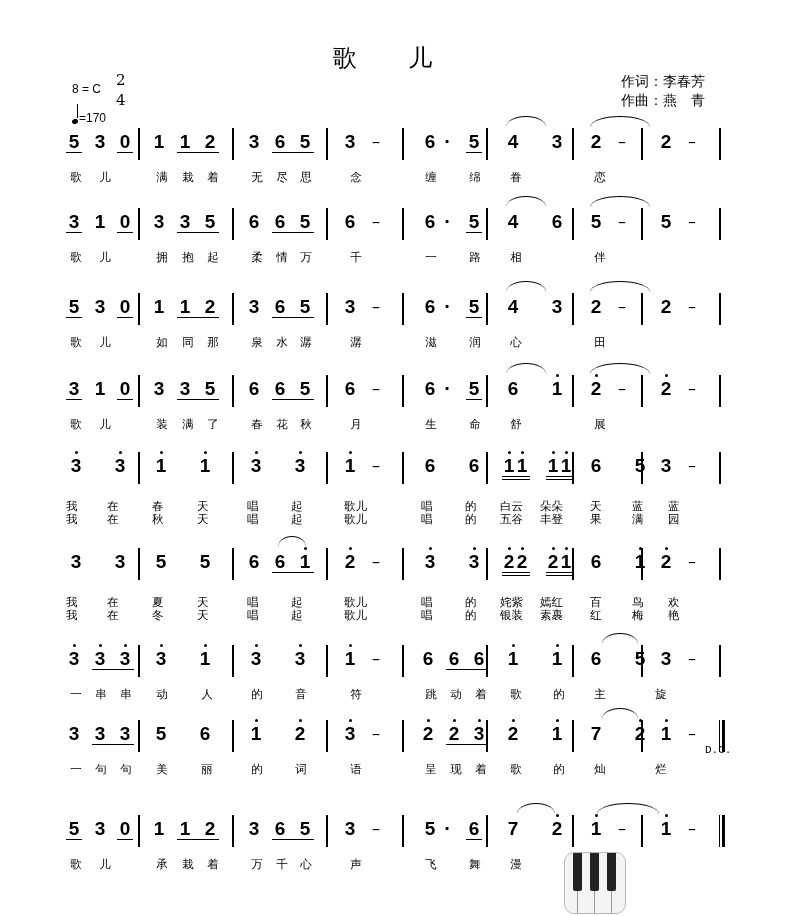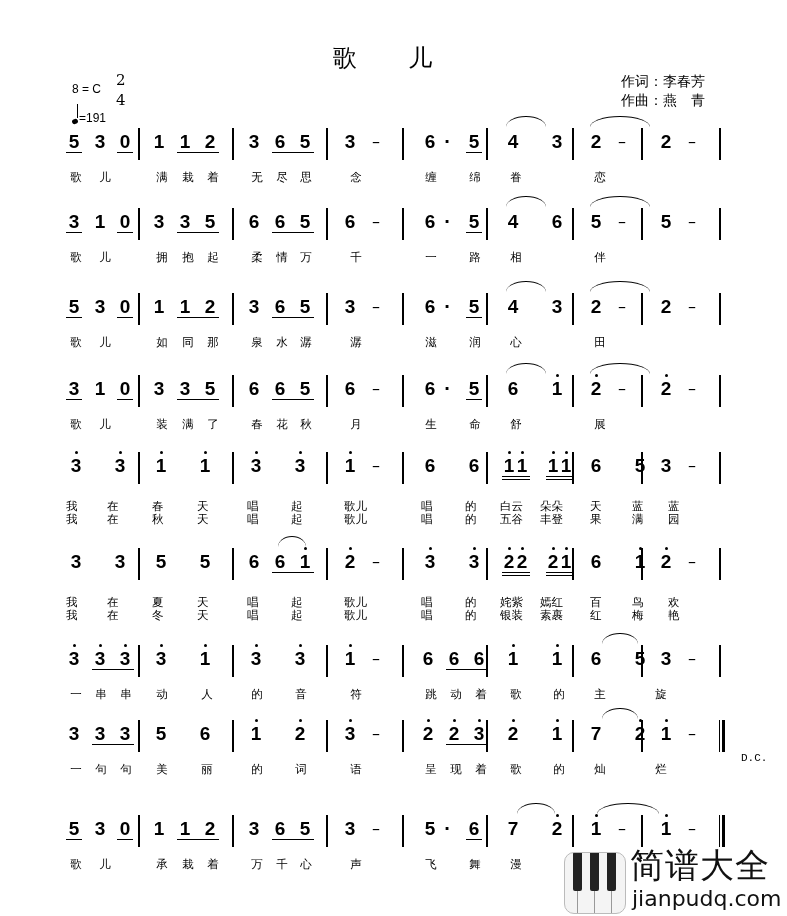--- a/index.html
+++ b/index.html
@@ -41,21 +41,21 @@
 
 <div class="title">歌 儿</div>
 
 <div class="meta-left">
   <span class="key">8 = C</span>
   <div class="ts" style="left:44px;">
     <div>2</div>
     <div>4</div>
   </div>
   <span class="tempo">
-    <span class="note-glyph"></span><span class="note-stem"></span><span>=191</span>
+    <span class="note-glyph"></span><span class="note-stem"></span><span>=170</span>
   </span>
 </div>
 
 <div class="credits">
   <div>作词：李春芳</div>
   <div>作曲：燕　青</div>
 </div>
 
 <div id="score">
     <div class="row" style="top: 128px;">
@@ -482,21 +482,21 @@
       <div class="lyr" style="left: 247px; top: 42px;">的</div>
       <div class="lyr" style="left: 291px; top: 42px;">词</div>
       <div class="lyr" style="left: 346px; top: 42px;">语</div>
       <div class="lyr" style="left: 421px; top: 42px;">呈</div>
       <div class="lyr" style="left: 446px; top: 42px;">现</div>
       <div class="lyr" style="left: 471px; top: 42px;">着</div>
       <div class="lyr" style="left: 506px; top: 42px;">歌</div>
       <div class="lyr" style="left: 549px; top: 42px;">的</div>
       <div class="lyr" style="left: 590px; top: 42px;">灿</div>
       <div class="lyr" style="left: 651px; top: 42px;">烂</div>
-      <div class="dc" style="left: 705px; top: 32px; margin-left: 36px;">D.C.</div>
+      <div class="dc" style="left: 705px; top: 24px;">D.C.</div>
     </div>
     <div class="row" style="top: 815px;">
       <div class="bars">
         <div class="barline" style="left: 138px;"></div>
         <div class="barline" style="left: 232px;"></div>
         <div class="barline" style="left: 326px;"></div>
         <div class="barline" style="left: 402px;"></div>
         <div class="barline" style="left: 486px;"></div>
         <div class="barline" style="left: 572px;"></div>
         <div class="barline" style="left: 641px;"></div>
@@ -547,15 +547,13 @@
 
 <div class="logo">
   <div class="keys">
     <div class="bk" style="left:8px"></div>
       <div class="bk" style="left:25px"></div>
       <div class="bk" style="left:42px"></div>
     <div class="wl" style="left:12px"></div>
       <div class="wl" style="left:29px"></div>
       <div class="wl" style="left:46px"></div>
   </div>
-  <div class="logo-cn">简谱大全</div>
-  <div class="logo-en">jianpudq.com</div>
 </div>
 
 </body></html>

